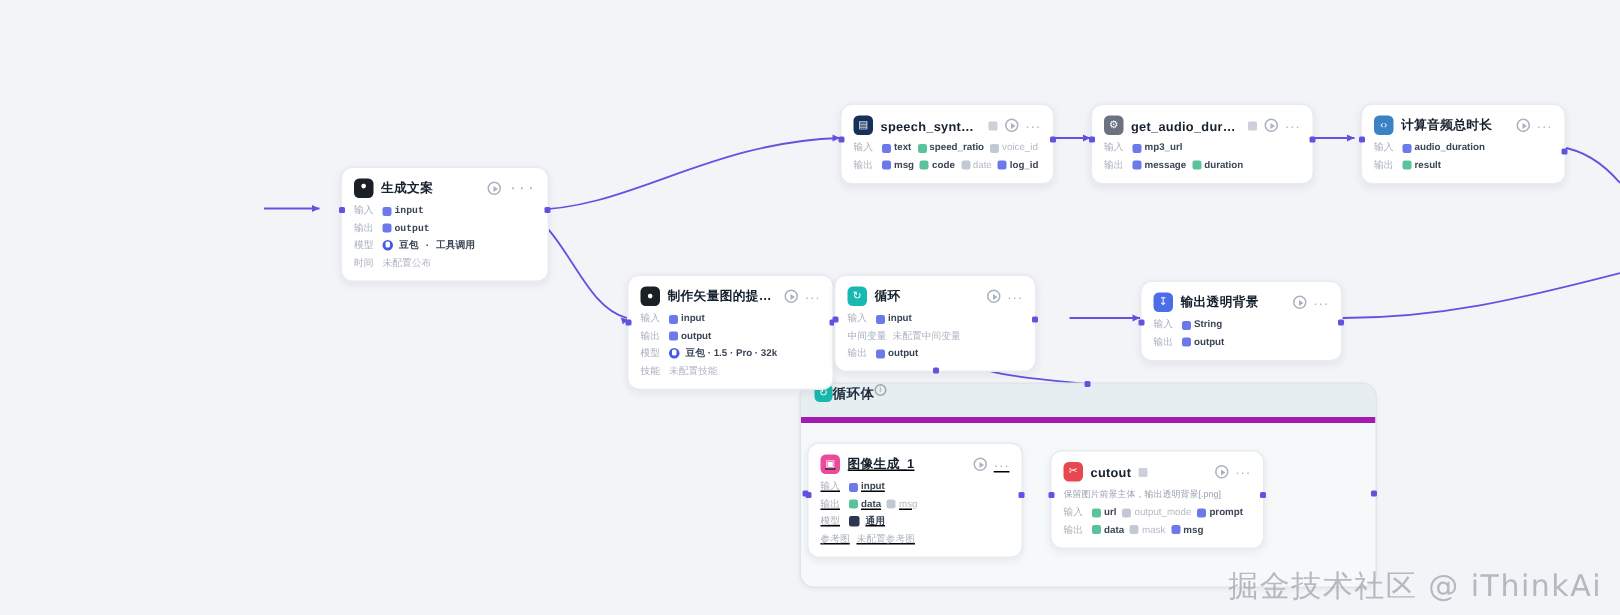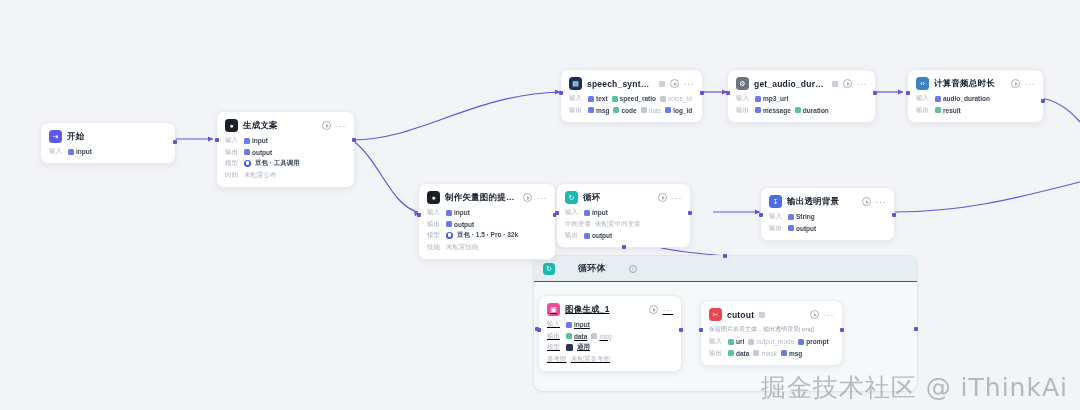--- a/index.html
+++ b/index.html
@@ -23,25 +23,25 @@
   .loop-body {
     position: absolute;
     background: #eef3f5;
     border: 1px solid #dfe6ea;
     border-radius: 10px;
     box-shadow: 0 1px 3px rgba(20,40,60,.05);
     overflow: hidden;
   }
   .loop-body-head {
     height: 26px;
-    display: flex; align-items: center;
-    gap: 23px;
+    display: flex; 
+    gap: 0;
     padding: 0 9px;
     background: #e7eef1;
-    border-bottom: 1px solid #a21caf;
+    border-bottom: 4px solid #a21caf;
   }
   .loop-body-inner {
     position: absolute; left: 0; right: 0; top: 26px; bottom: 0;
     background: #f6f9fa;
   }
   .lb-title { font-size: 9px; color: #1f2d3d; font-weight: bold; letter-spacing: .3px; }
   .info-dot {
     width: 8px; height: 8px; border-radius: 50%;
     border: 1px solid #9aa8b2;
     color: #9aa8b2; font-size: 6px;
@@ -154,21 +154,21 @@
     position: absolute;
     width: 4px; height: 4px;
     background: #6153e0;
     border-radius: 1px;
   }
 
   
   .watermark {
     position: absolute;
     right: 12px; bottom: 6px;
-    font-size: 25px;
+    font-size: 20px;
     color: rgba(120,126,136,.50);
     letter-spacing: 1px;
     white-space: nowrap;
     font-family: "DejaVu Sans", sans-serif;
   }
 </style>
 </head>
 <body>
 
 <div id="canvas">
@@ -219,36 +219,22 @@
 
   <div class="loop-body" style="left:533px; top:255px; width:385px; height:137px;">
     <div class="loop-body-head">
       <span class="node-icon" style="background:#19b9b0; width:12px; height:12px;">↻</span>
       <span class="lb-title">循环体</span>
       <span class="info-dot">i</span>
     </div>
     <div class="loop-body-inner"></div>
   </div>
 
-  <div class="node" style="left:40px; top:122px; width:136px;">
-    <div class="node-head">
-      <span class="node-icon" style="background:#5b59e6;">⇥</span>
-      <span class="node-title">开始</span>
-    </div>
-    <div class="row">
-      <span class="row-label">输入</span>
-      <span class="chip">
-          <i class="tag blue"></i>
-          <span>input</span>
-        </span>
-    </div>
-    <div class="port" style="right:-2px; top:17px;"></div>
-  </div>
-
-  <div class="node" style="left:216px; top:111px; width:139px;">
+
+  <div class="node" style="left:227px; top:111px; width:139px;font-family:Liberation Mono, monospace;">
     <div class="node-head">
       <span class="node-icon" style="background:#1b1f26;">●</span>
       <span class="node-title">生成文案</span>
       <span class="head-actions">
         <span class="play-ico"></span>
         <span class="dots-ico">···</span>
       </span>
     </div>
     <div class="row">
       <span class="row-label">输入</span>

